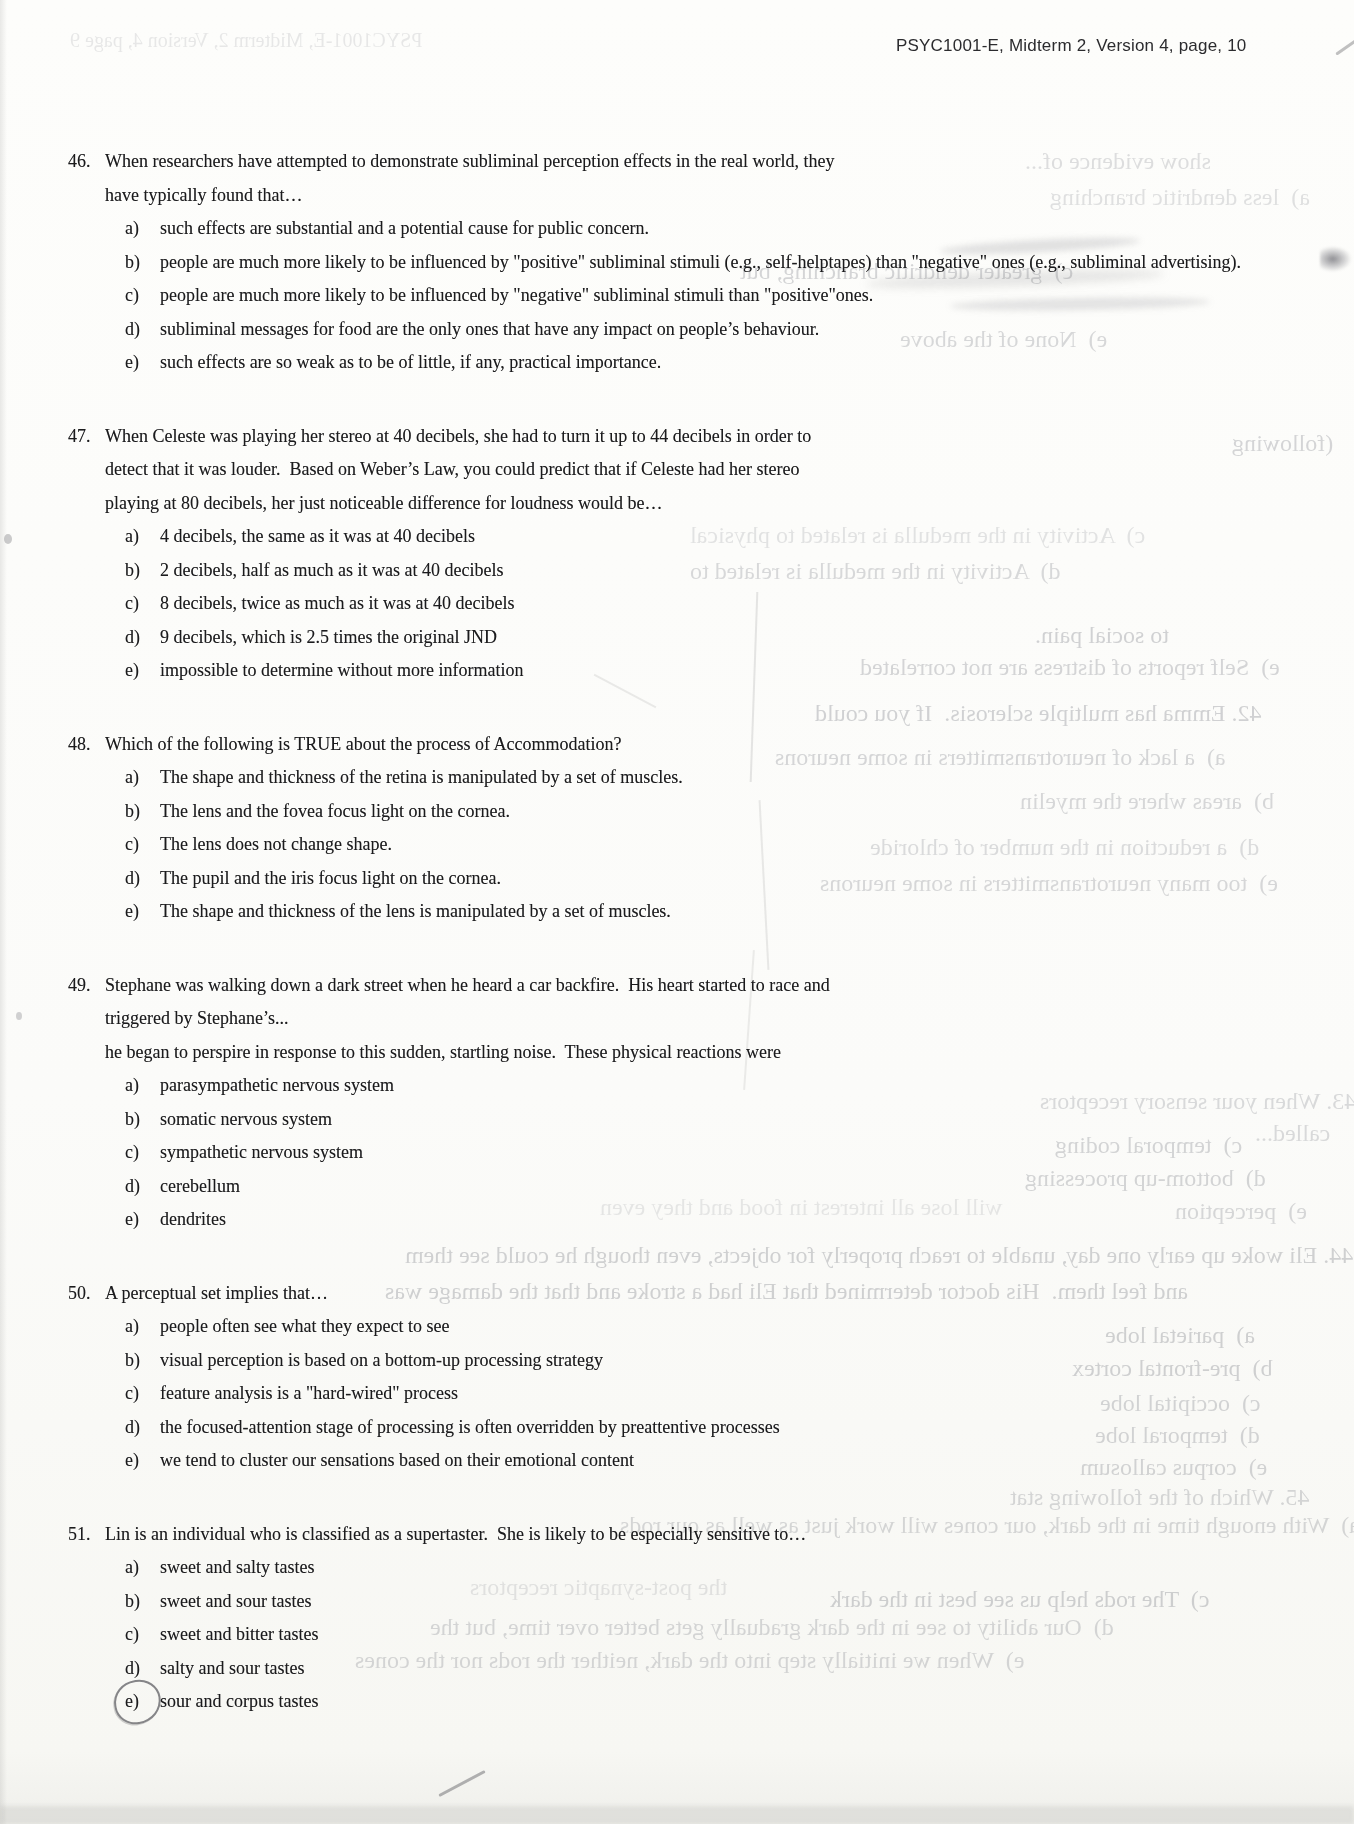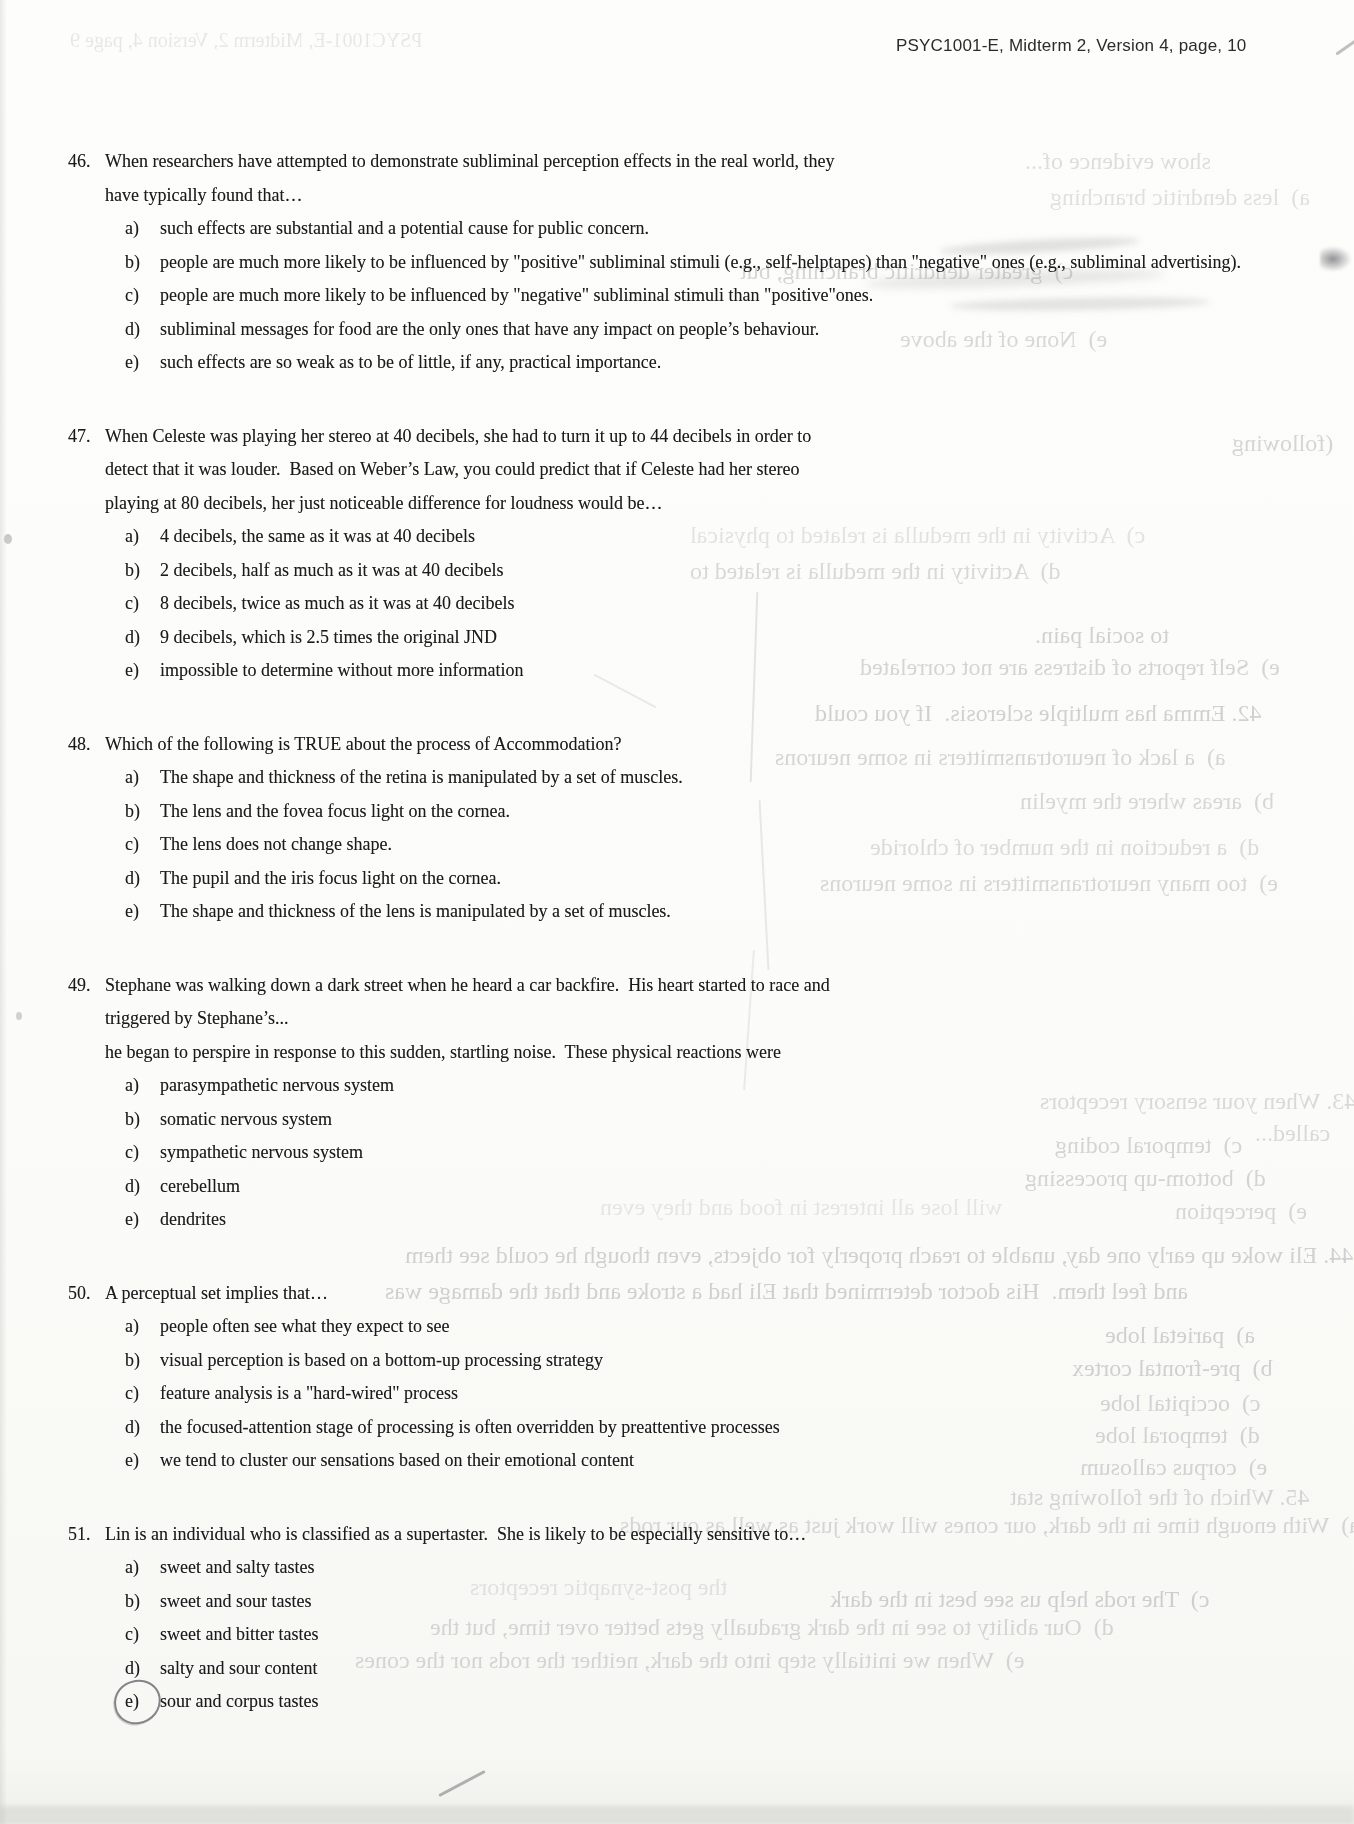--- a/index.html
+++ b/index.html
@@ -275,21 +275,21 @@
         <div class="option">
           <span class="opt-letter">b)</span>
           <span class="opt-text"><span class="line">sweet and sour tastes</span></span>
         </div>
         <div class="option">
           <span class="opt-letter">c)</span>
           <span class="opt-text"><span class="line">sweet and bitter tastes</span></span>
         </div>
         <div class="option">
           <span class="opt-letter">d)</span>
-          <span class="opt-text"><span class="line">salty and sour content</span></span>
+          <span class="opt-text"><span class="line">salty and sour tastes</span></span>
         </div>
         <div class="option">
           <span class="opt-letter circled">e)</span>
           <span class="opt-text"><span class="line">sour and corpus tastes</span></span>
         </div>
       </div>
     </section>
 
   </div>
 </div>

